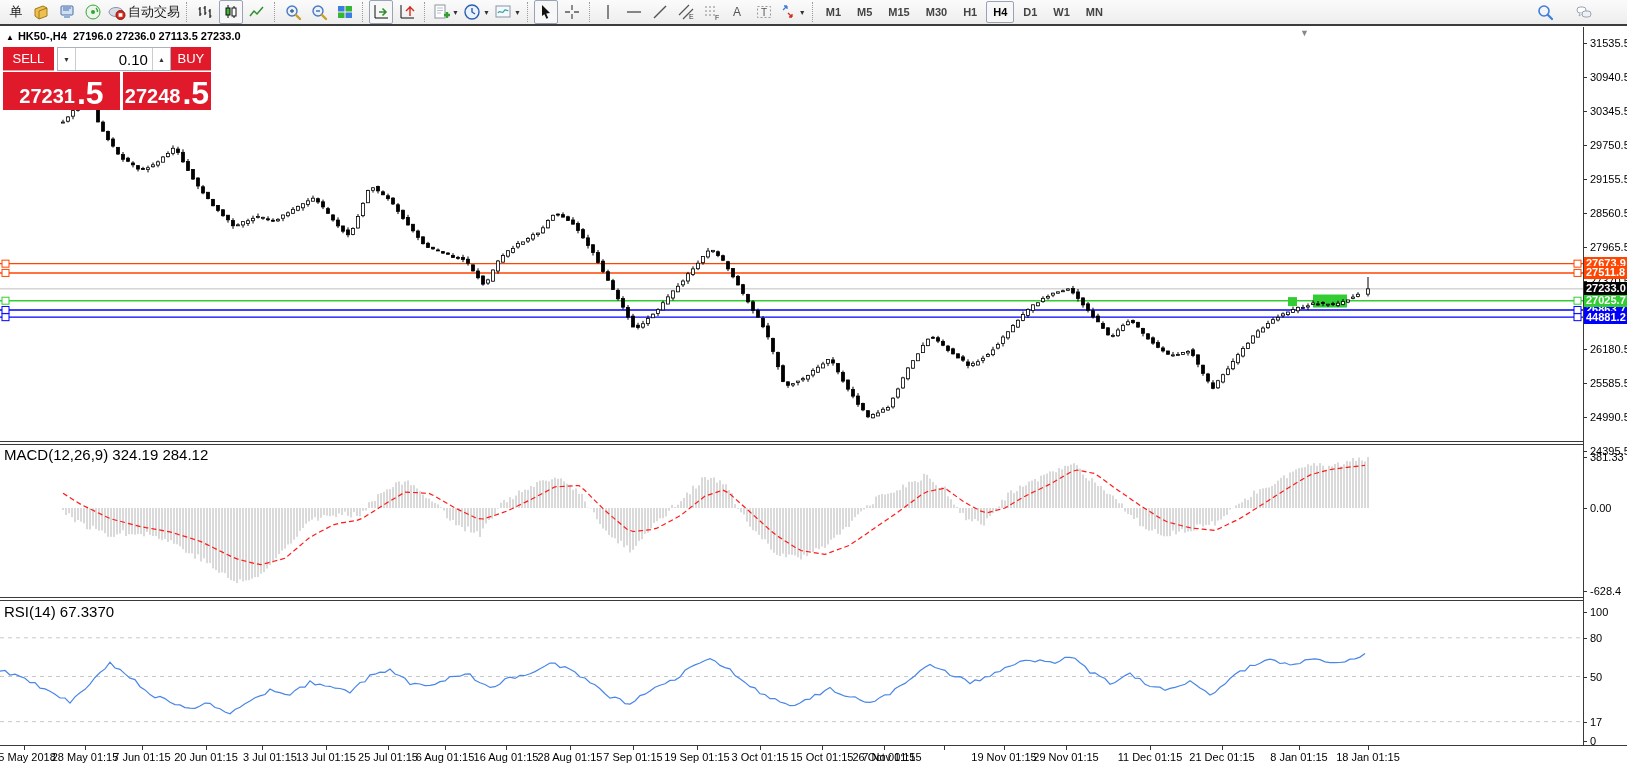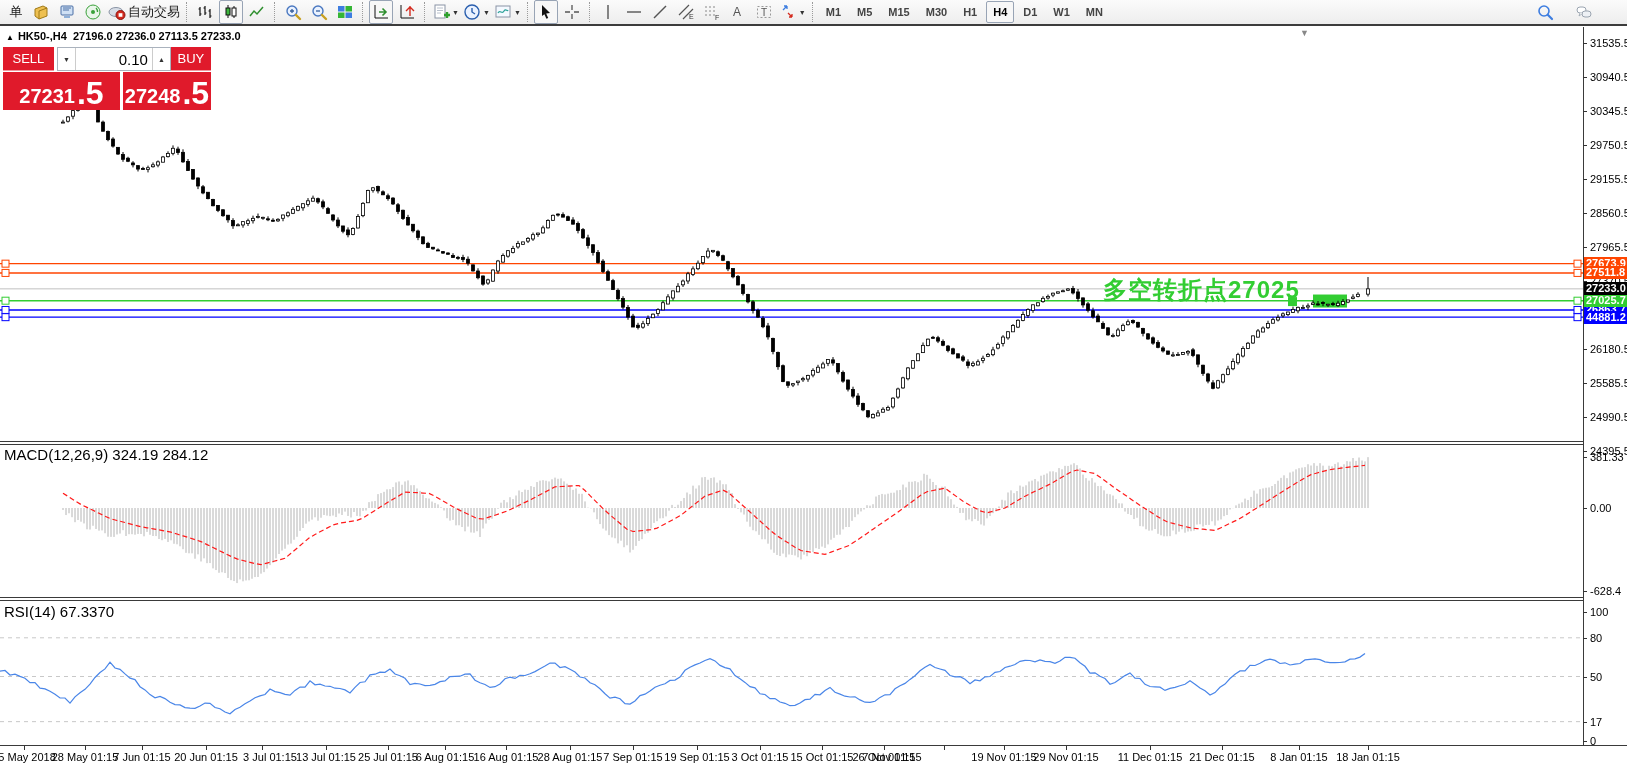--- a/index.html
+++ b/index.html
@@ -1290,21 +1290,20 @@
           <span class="p-int">27231</span>
             <span class="p-frac">.5</span>
         </div>
         <div class="price-box buy">
           <span class="p-int">27248</span>
             <span class="p-frac">.5</span>
         </div>
       </div>
     </div>
 
-    <div class="annotation" style="color: rgb(50, 205, 50);">多空转折点27025</div>
 
     <div class="ind-label" style="top:419px;">MACD(12,26,9) 324.19 284.12</div>
     <div class="ind-label" style="top:576px;">RSI(14) 67.3370</div>
 
     <div id="axis-col" style="position:absolute;left:1583px;top:0;width:44px;height:719px;">
         <div class="tick-dash" style="left: 0px; top: 16px;"></div>
         <div class="tick-label" style="left: 7px; top: 10px;">31535.5</div>
         <div class="tick-dash" style="left: 0px; top: 50px;"></div>
         <div class="tick-label" style="left: 7px; top: 44px;">30940.5</div>
         <div class="tick-dash" style="left: 0px; top: 84px;"></div>

